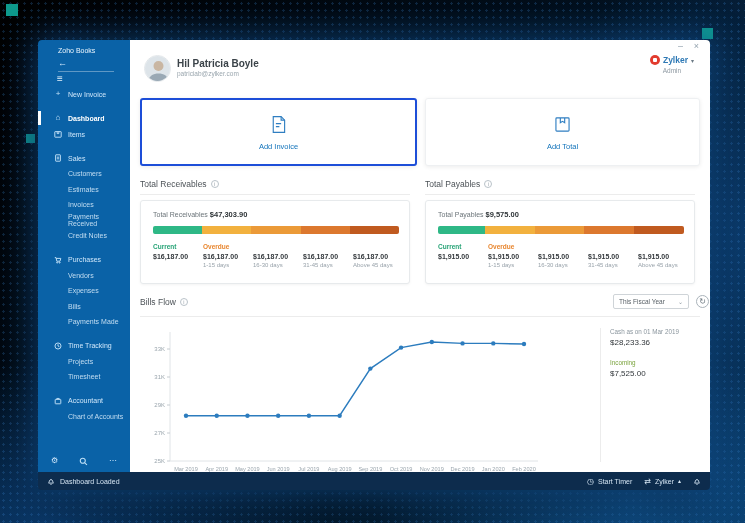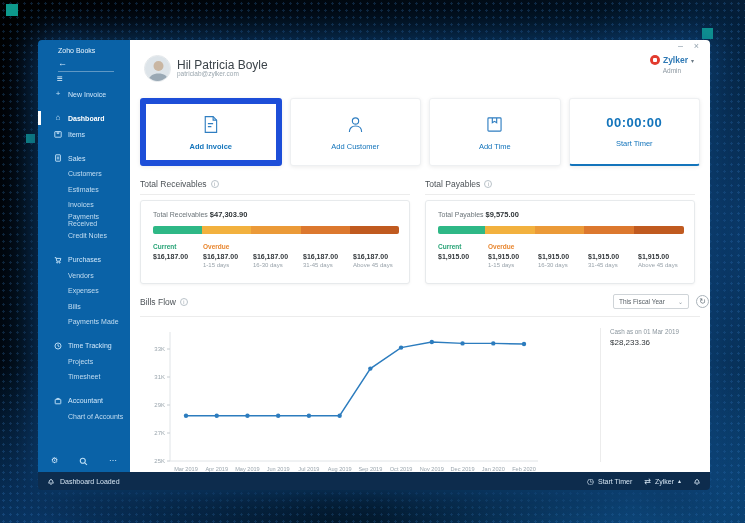--- a/index.html
+++ b/index.html
@@ -35,34 +35,34 @@
   .sb-gap{height:8px;}
   .sb-bottom{position:absolute;left:0;right:0;bottom:6px;display:flex;justify-content:space-between;padding:0 13px;align-items:center;color:#cfe7fb;}
   .sb-bottom .bic{font-size:8px;line-height:10px;}
   .sb-icon-svg{width:8px;height:8px;stroke:#bfe0f7;fill:none;stroke-width:1.2;flex:none;}
 
   
   .main{flex:1;background:#fff;position:relative;min-width:0;}
   .win-min{position:absolute;top:1px;right:27px;font-size:9px;color:#93a2ae;}
   .win-close{position:absolute;top:1px;right:11px;font-size:9px;color:#93a2ae;}
   .avatar{position:absolute;left:14px;top:15px;width:27px;height:27px;border-radius:50%;overflow:hidden;border:1px solid #e2e6e9;}
-  .u-name{position:absolute;left:47px;top:18px;font-size:12px;font-weight:normal;color:#3b4349;}
+  .u-name{position:absolute;left:47px;top:18px;font-size:10px;font-weight:bold;color:#3b4349;}
   .u-email{position:absolute;left:47px;top:30px;font-size:6.5px;color:#9aa6ae;}
   .org{position:absolute;right:16px;top:15px;}
   .org-row{display:flex;align-items:center;gap:3px;}
   .org-logo{width:10px;height:10px;border-radius:50%;background:#e23b2e;position:relative;flex:none;}
   .org-logo::after{content:"";position:absolute;left:3px;top:3px;width:4px;height:4px;background:#fff;border-radius:1px;}
   .org-name{font-size:8.5px;font-weight:bold;color:#2e79b5;}
   .org-caret{font-size:6px;color:#6b7a85;}
   .org-role{font-size:6.5px;color:#8d98a1;margin-top:2px;text-align:center;}
 
   .cards{position:absolute;left:10px;top:58px;width:560px;display:flex;gap:8px;}
   .card{flex:1;height:68px;background:#fff;border:1px solid #eef0f2;border-radius:3px;
     box-shadow:0 1px 4px rgba(0,0,0,.08);display:flex;flex-direction:column;align-items:center;justify-content:center;gap:7px;}
-  .card.active{border:6px solid #1d4ed8;font-weight:bold;}
+  .card.active{border:2px solid #1d4ed8;}
   .card.timer{border-bottom:2px solid #1374bb;gap:9px;}
   .card .csvg{width:21px;height:21px;stroke:#2f7ec1;fill:none;stroke-width:1.3;}
   .card .lbl{font-size:7.5px;color:#1374bb;}
   .timer-time{font-size:13px;font-weight:bold;color:#1374bb;letter-spacing:.5px;}
 
   .sec-head{position:absolute;font-size:8.5px;color:#4c5257;display:flex;align-items:center;gap:4px;}
   .info{width:8px;height:8px;border:1px solid #b9c2c9;border-radius:50%;color:#98a2aa;font-size:5.5px;line-height:7px;text-align:center;flex:none;}
   .head-rule{position:absolute;height:1px;background:#ececec;}
   .panel-card{position:absolute;top:160px;height:84px;width:270px;background:#fff;border:1px solid #e7eaec;border-radius:3px;box-shadow:0 1px 3px rgba(0,0,0,.05);}
   .pc-total{position:absolute;left:12px;top:9px;font-size:7px;color:#6b7479;}
@@ -250,35 +250,24 @@
             <svg class="csvg" viewBox="0 0 24 24">
                 <path d="M6 3 h9 l4 4 v14 h-13 Z"></path>
                 <path d="M15 3 v4 h4"></path>
                 <line x1="9" y1="11" x2="15" y2="11"></line>
                 <line x1="9" y1="14.5" x2="13" y2="14.5"></line>
               </svg>
             <span class="lbl">Add Invoice</span>
           </div>
           <div class="card">
             <svg class="csvg" viewBox="0 0 24 24">
-                <circle cx="12" cy="8" r="3.6"></circle>
-                <path d="M5 20.5 c0-4.4 3.1-6.8 7-6.8 s7 2.4 7 6.8"></path>
-              </svg>
-            <span class="lbl">Add Customer</span>
-          </div>
-          <div class="card">
-            <svg class="csvg" viewBox="0 0 24 24">
                 <rect x="4.5" y="4.5" width="15" height="15" rx="1"></rect>
                 <polyline points="9.5,4.5 9.5,10 12,8.4 14.5,10 14.5,4.5"></polyline>
               </svg>
-            <span class="lbl">Add Time</span>
-          </div>
-          <div class="card timer">
-            <span class="timer-time">00:00:00</span>
-            <span class="lbl">Start Timer</span>
+            <span class="lbl">Add Total</span>
           </div>
         </div>
 
         <div class="sec-head" style="left:10px;top:139px;">
           <span>Total Receivables</span>
             <span class="info">i</span>
         </div>
         <div class="head-rule" style="left:10px;top:154px;width:270px;"></div>
         <div class="panel-card" style="left:10px;">
           <div class="pc-total"><span>Total Receivables</span> <b>$47,303.90</b></div>
@@ -411,20 +400,24 @@
             <circle cx="384" cy="21.959999999999994" r="2.2" fill="#2c7cbe"></circle>
             <text x="384" y="148.5" text-anchor="middle" font-size="5.6" fill="#9aa5ad">Feb 2020</text>
           </svg>
         <div class="v-divider"></div>
 
         <div class="cash-panel">
           <div class="cp-entry">
             <div class="cp-lab c-gray">Cash as on 01 Mar 2019</div>
             <div class="cp-val">$28,233.36</div>
           </div>
+          <div class="cp-entry">
+            <div class="cp-lab c-green">Incoming</div>
+            <div class="cp-val">$7,525.00</div>
+          </div>
         </div>
       </div>
     </div>
 
     <div class="statusbar">
       <div class="st-left">
         <svg class="bell-svg" viewBox="0 0 10 11">
             <path d="M2 7.5 c0.8-0.8 0.8-4.5 3-4.5 s2.2 3.7 3 4.5 Z"></path>
             <path d="M4.2 8.8 a0.9 0.9 0 0 0 1.6 0"></path>
           </svg>

